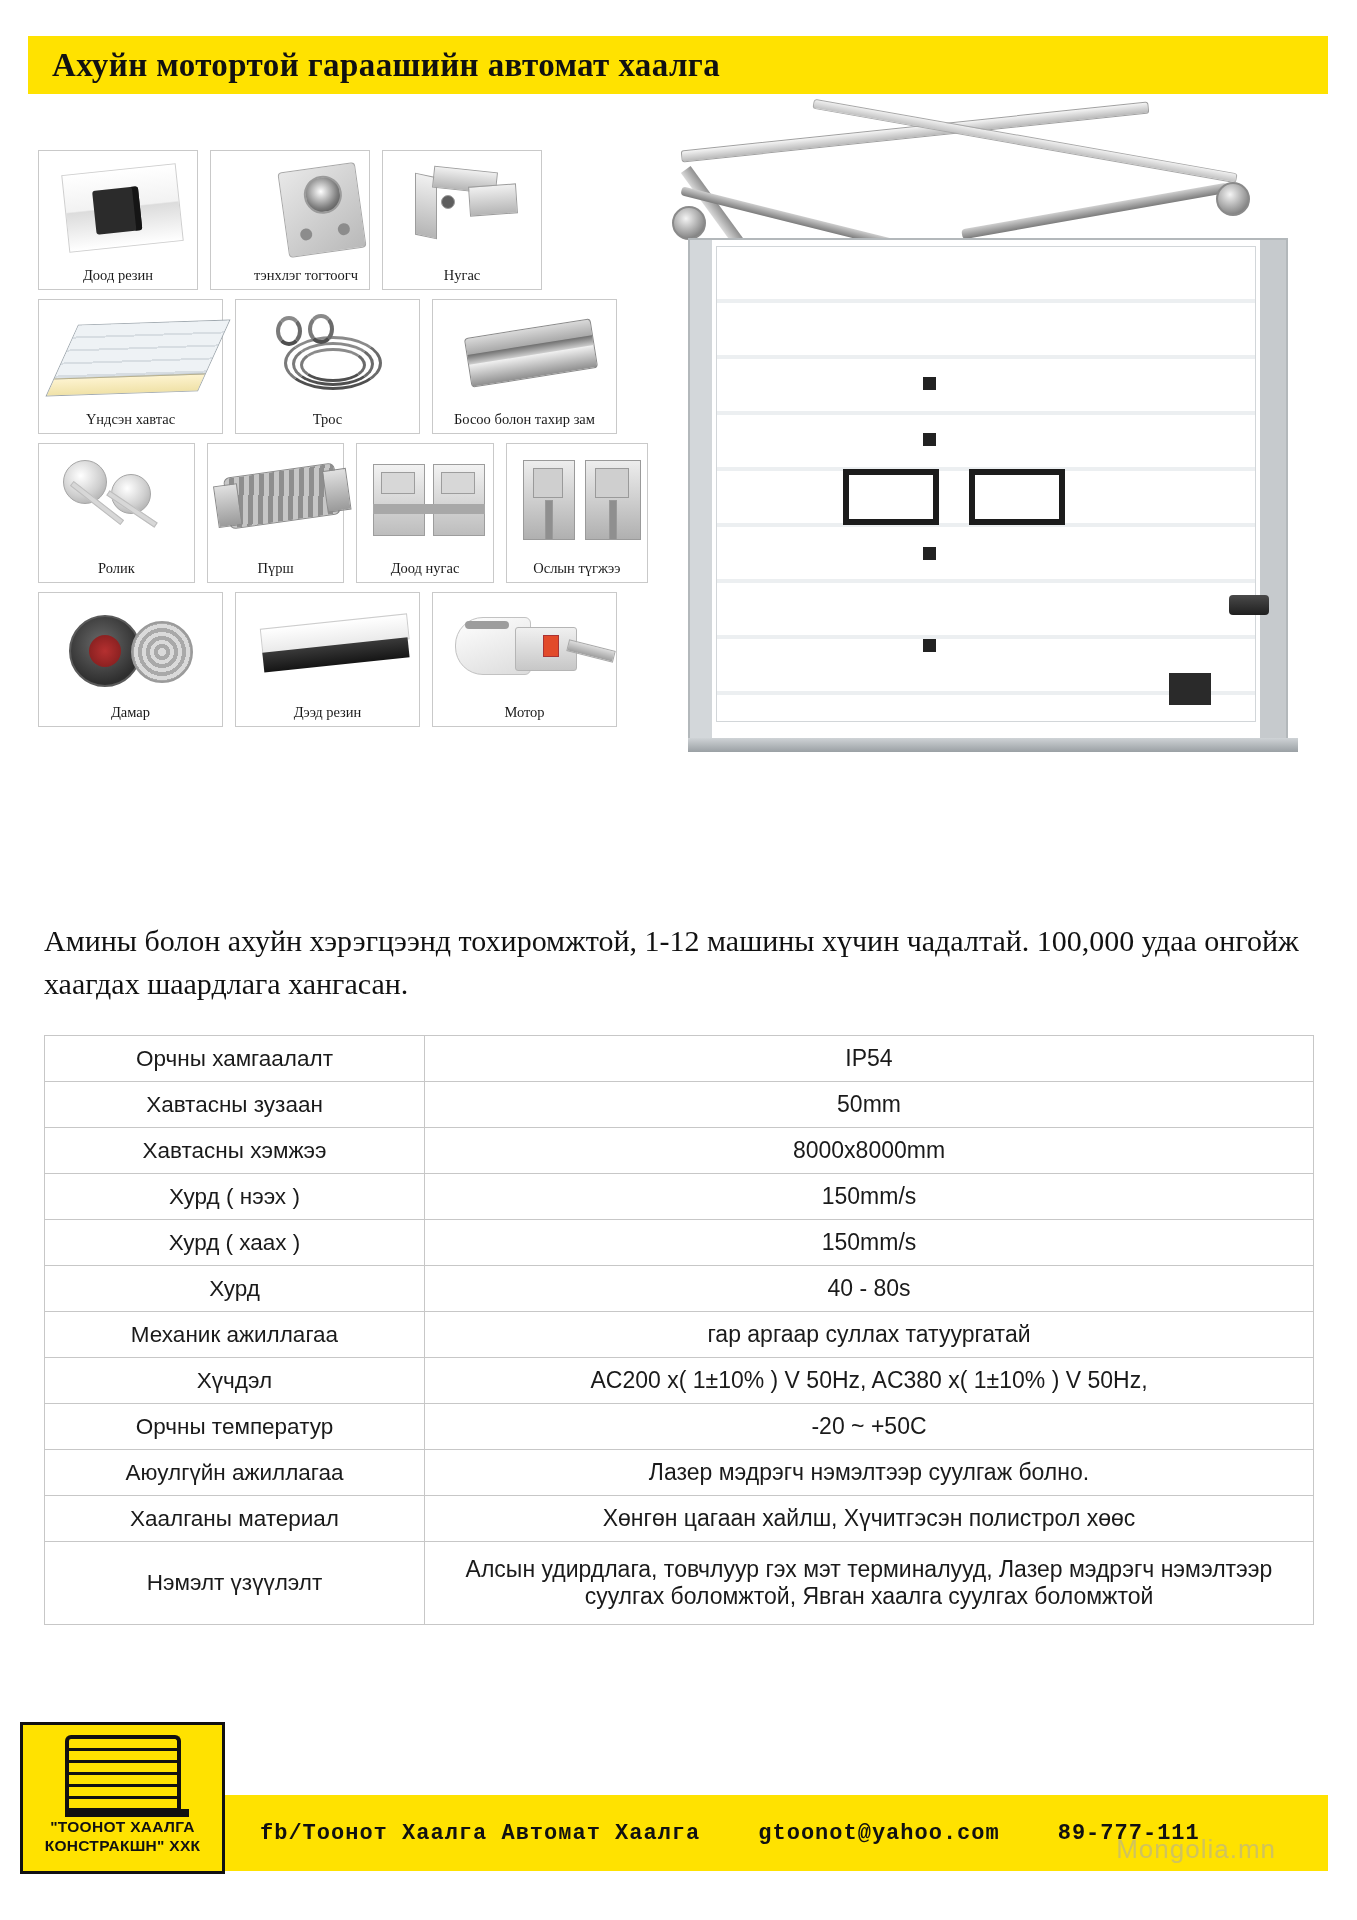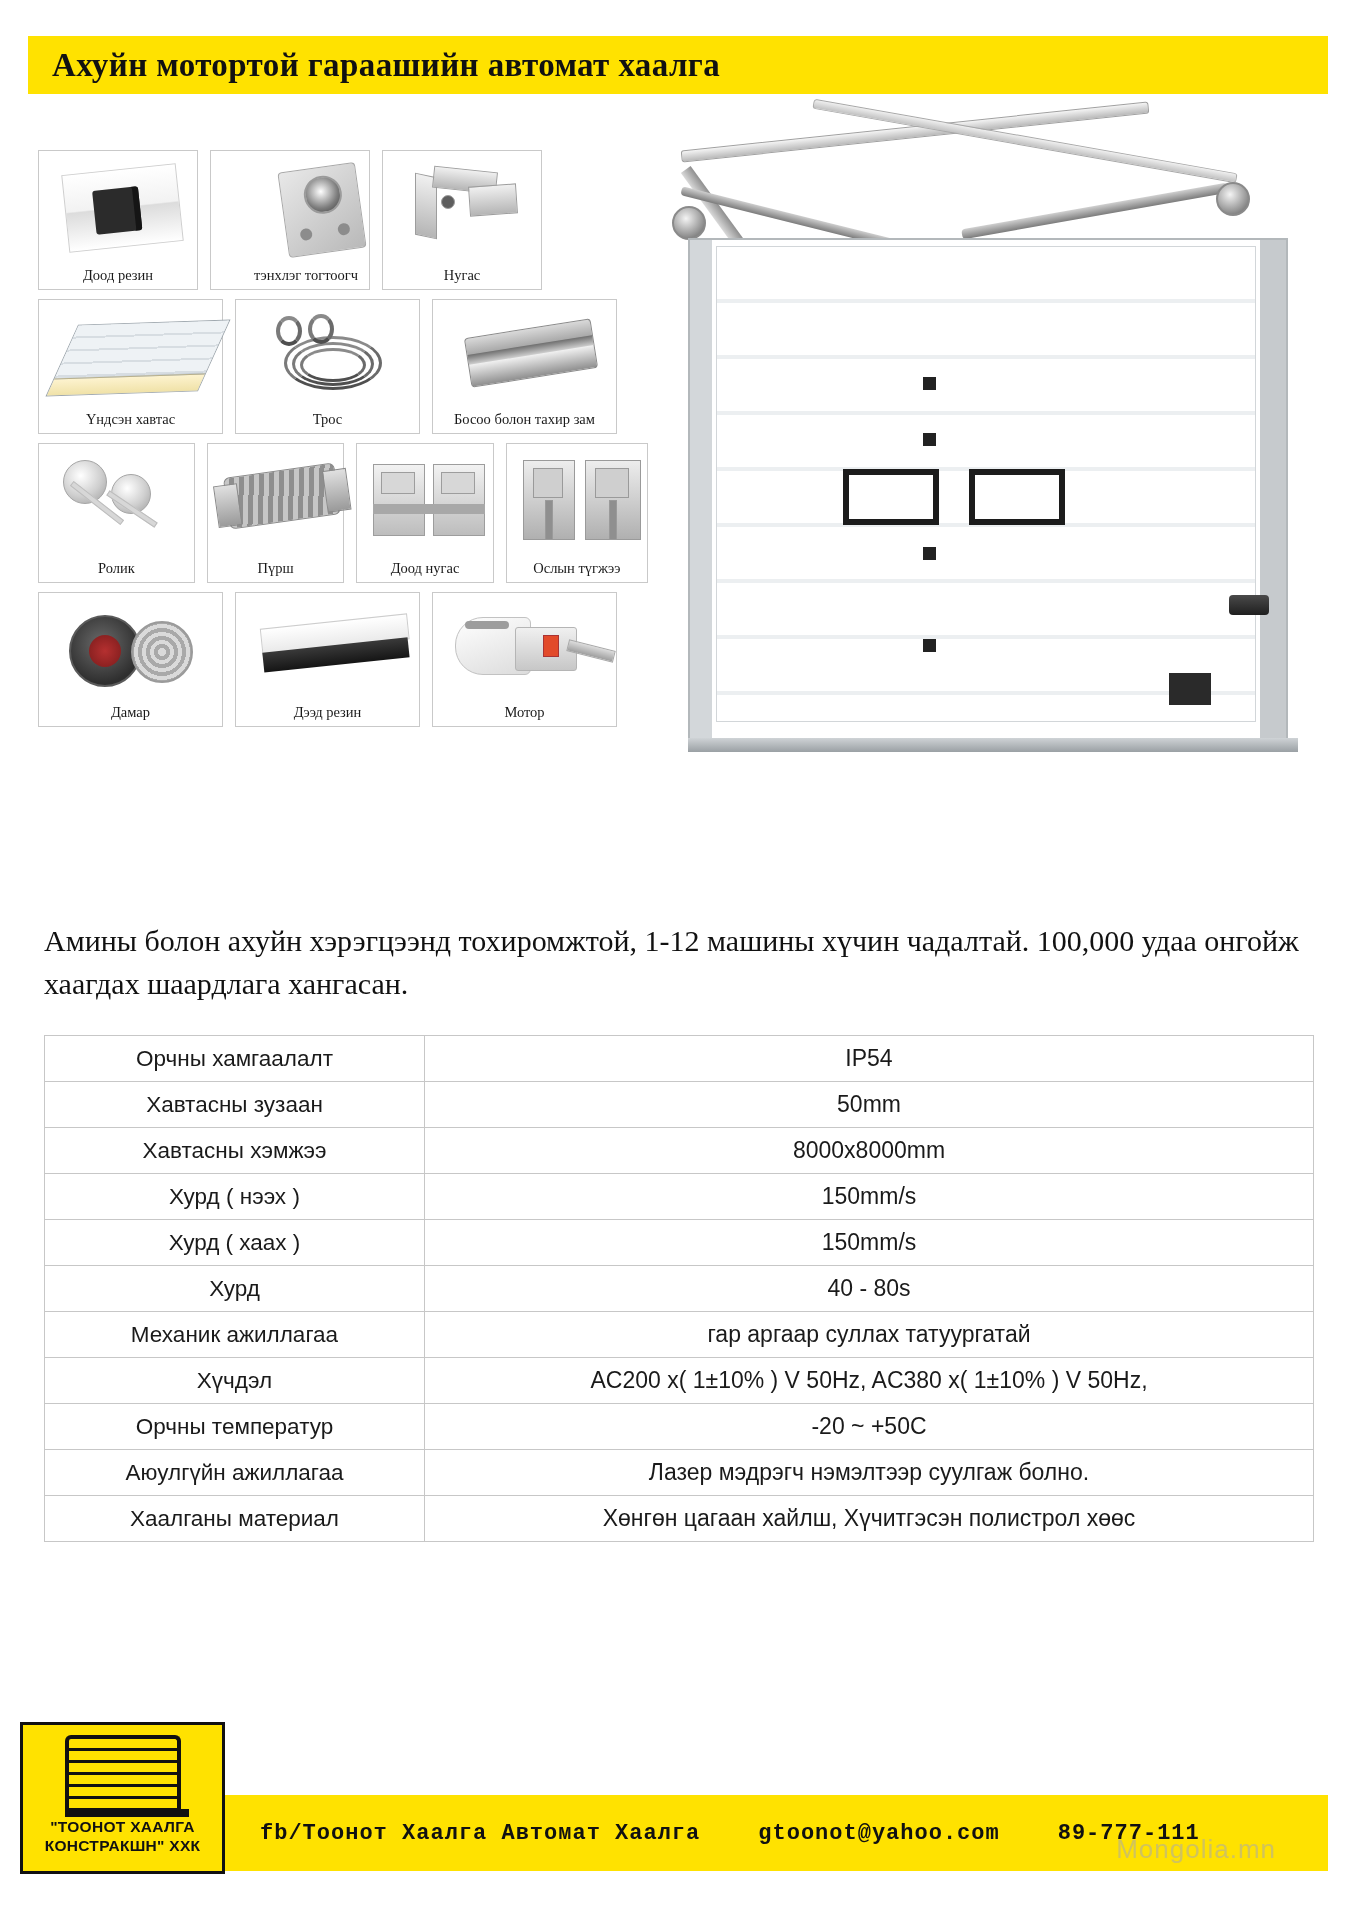--- a/index.html
+++ b/index.html
@@ -632,20 +632,24 @@
         <td class="v">-20 ~  +50C</td>
       </tr>
       <tr>
         <td class="k">Аюулгүйн ажиллагаа</td>
         <td class="v">Лазер мэдрэгч нэмэлтээр суулгаж болно.</td>
       </tr>
       <tr>
         <td class="k">Хаалганы материал</td>
         <td class="v">Хөнгөн цагаан хайлш, Хүчитгэсэн полистрол хөөс</td>
       </tr>
+      <tr class="tall">
+        <td class="k">Нэмэлт үзүүлэлт</td>
+        <td class="v">Алсын удирдлага, товчлуур гэх мэт терминалууд, Лазер мэдрэгч нэмэлтээр суулгах боломжтой, Явган хаалга суулгах боломжтой</td>
+      </tr>
     </tbody>
   </table>
 
   <div class="footer-bar">
     <div class="footer-items">
       <span>fb/Тоонот Хаалга Автомат Хаалга</span>
       <span>gtoonot@yahoo.com</span>
       <span>89-777-111</span>
     </div>
     <div class="watermark">Mongolia.mn</div>

